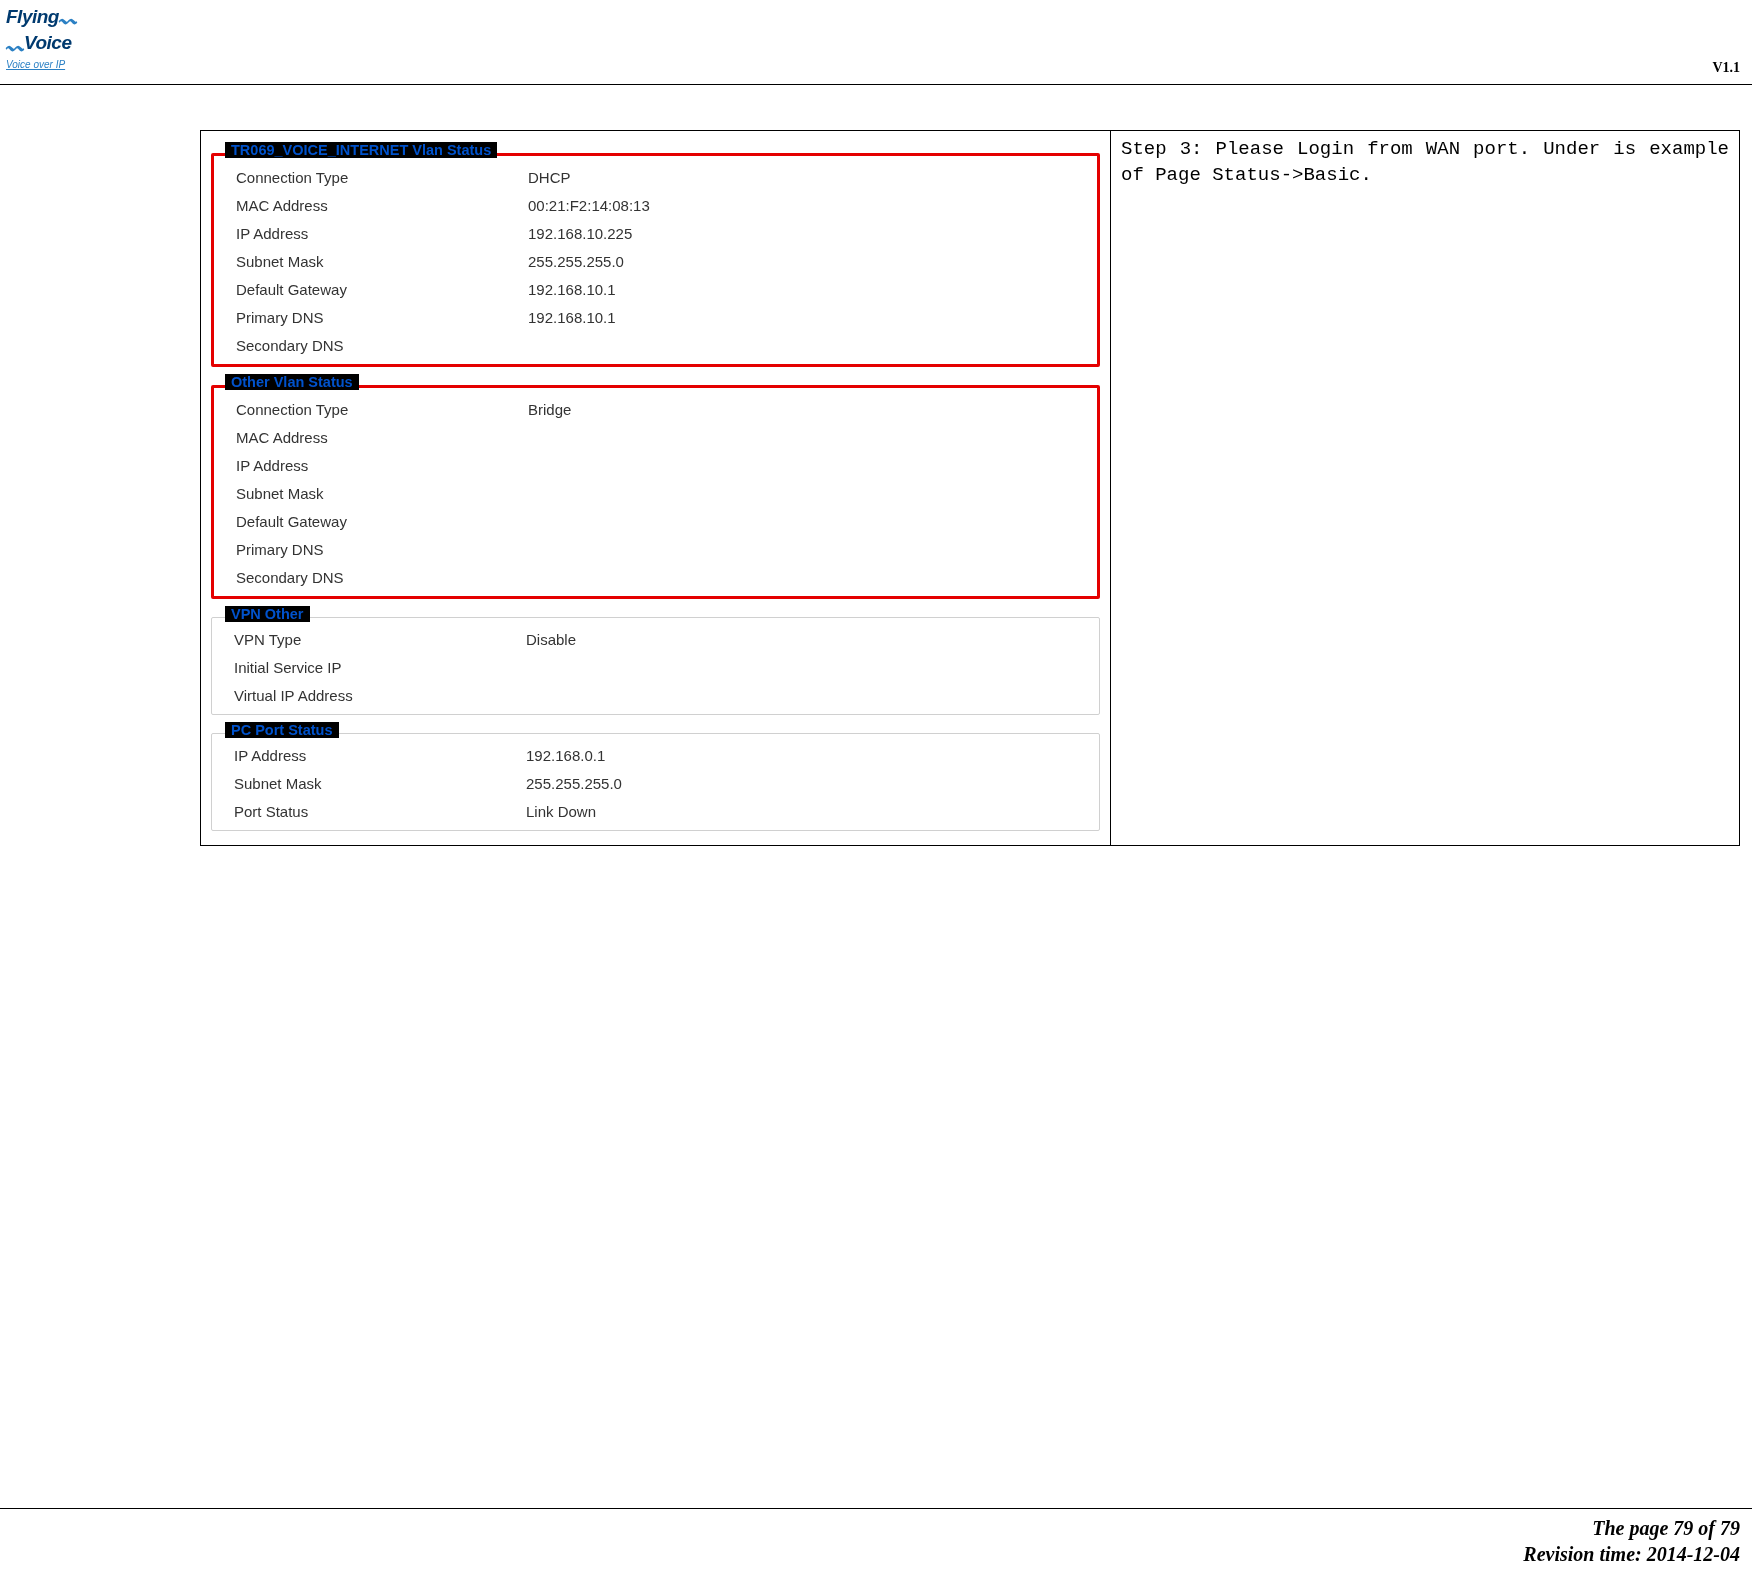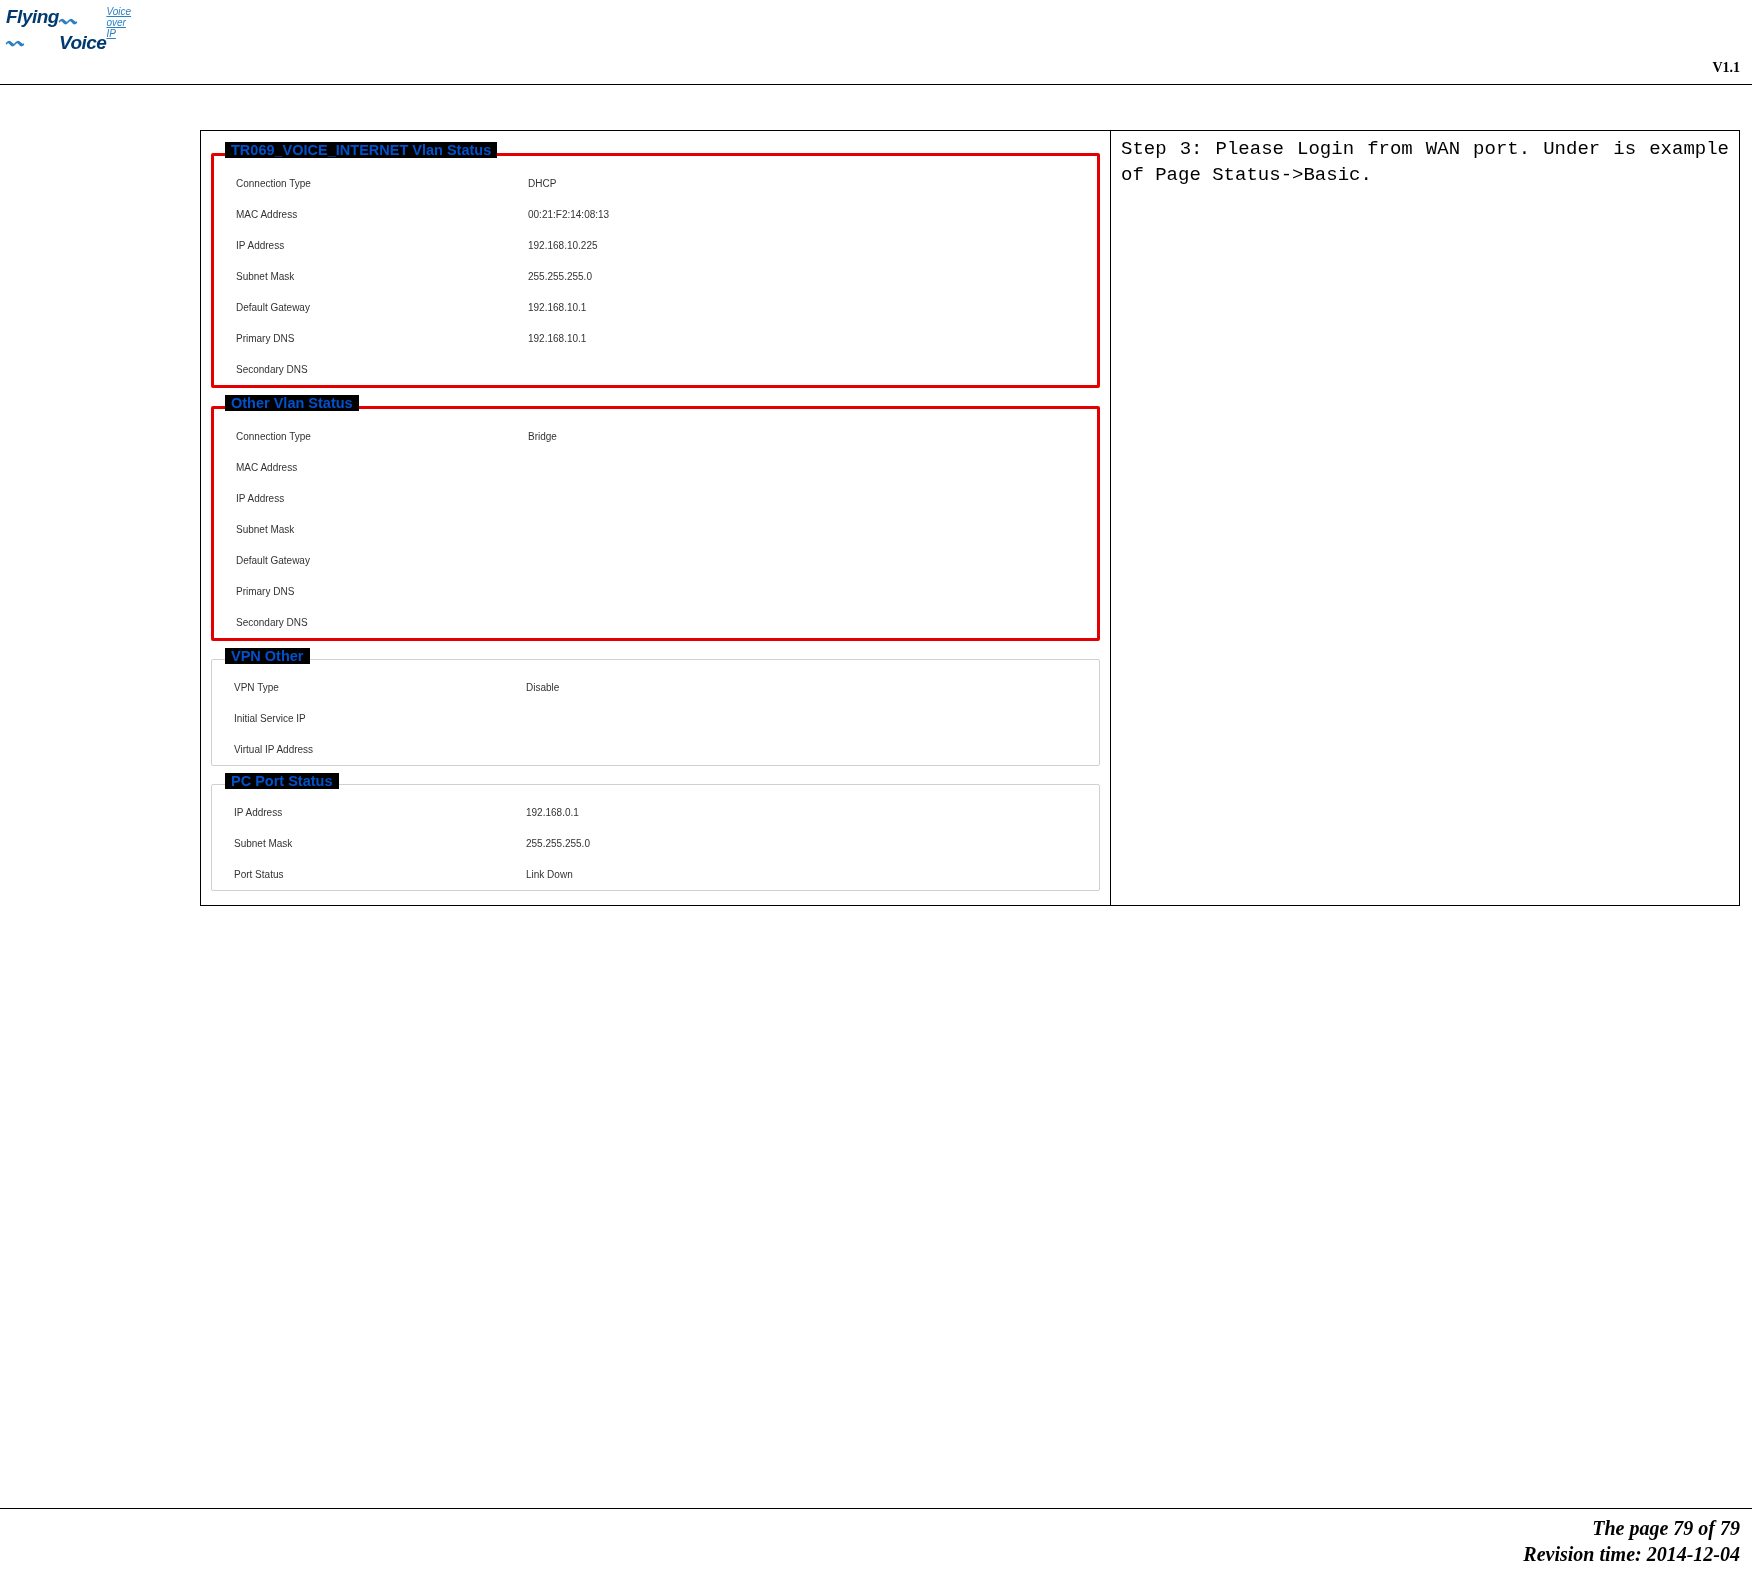--- a/index.html
+++ b/index.html
@@ -12,21 +12,21 @@
     }
     .header {
       position: absolute;
       top: 0; left: 0; right: 0;
       height: 70px;
     }
     .logo {
       position: absolute;
       top: 6px; left: 6px;
       width: 110px; height: 60px;
-      display: flex; flex-direction: row; align-items: flex-start;
+      display: flex; flex-direction: column; align-items: flex-start;
     }
     .logo-top { font-family: Arial, sans-serif; font-weight: bold; font-size: 19px; font-style: italic; color: #003a6f; letter-spacing: -0.5px; }
     .logo-bottom { font-family: Arial, sans-serif; font-weight: bold; font-size: 19px; font-style: italic; color: #003a6f; letter-spacing: -0.5px; }
     .logo-tag { font-family: Arial, sans-serif; font-size: 10px; color: #2b80c4; font-style: italic; text-decoration: underline; }
     .wifi-icon { display:inline-block; color:#2b80c4; font-size:18px; vertical-align: middle; }
     .copyright {
       position: absolute;
       top: 36px; right: 12px;
       font-style: italic; font-weight: bold;
       font-size: 20px;
@@ -82,22 +82,22 @@
       top: -11px; left: 14px;
       background: #000000;
       padding: 0 6px;
       color: #0052cc;
       font-weight: bold;
       font-size: 14.5px;
     }
     .row {
       display: flex;
       width: 100%;
-      margin-top: 20px;
-      font-size: 10px;
+      margin-top: 11px;
+      font-size: 15px;
     }
     .row .k { width: 292px; color:#333; }
     .row .v { flex:1; color:#333; }
     .footer {
       position: absolute;
       right: 12px; bottom: 22px;
       text-align: right;
       font-style: italic; font-weight: bold;
       font-size: 20px; line-height: 1.3;
     }

